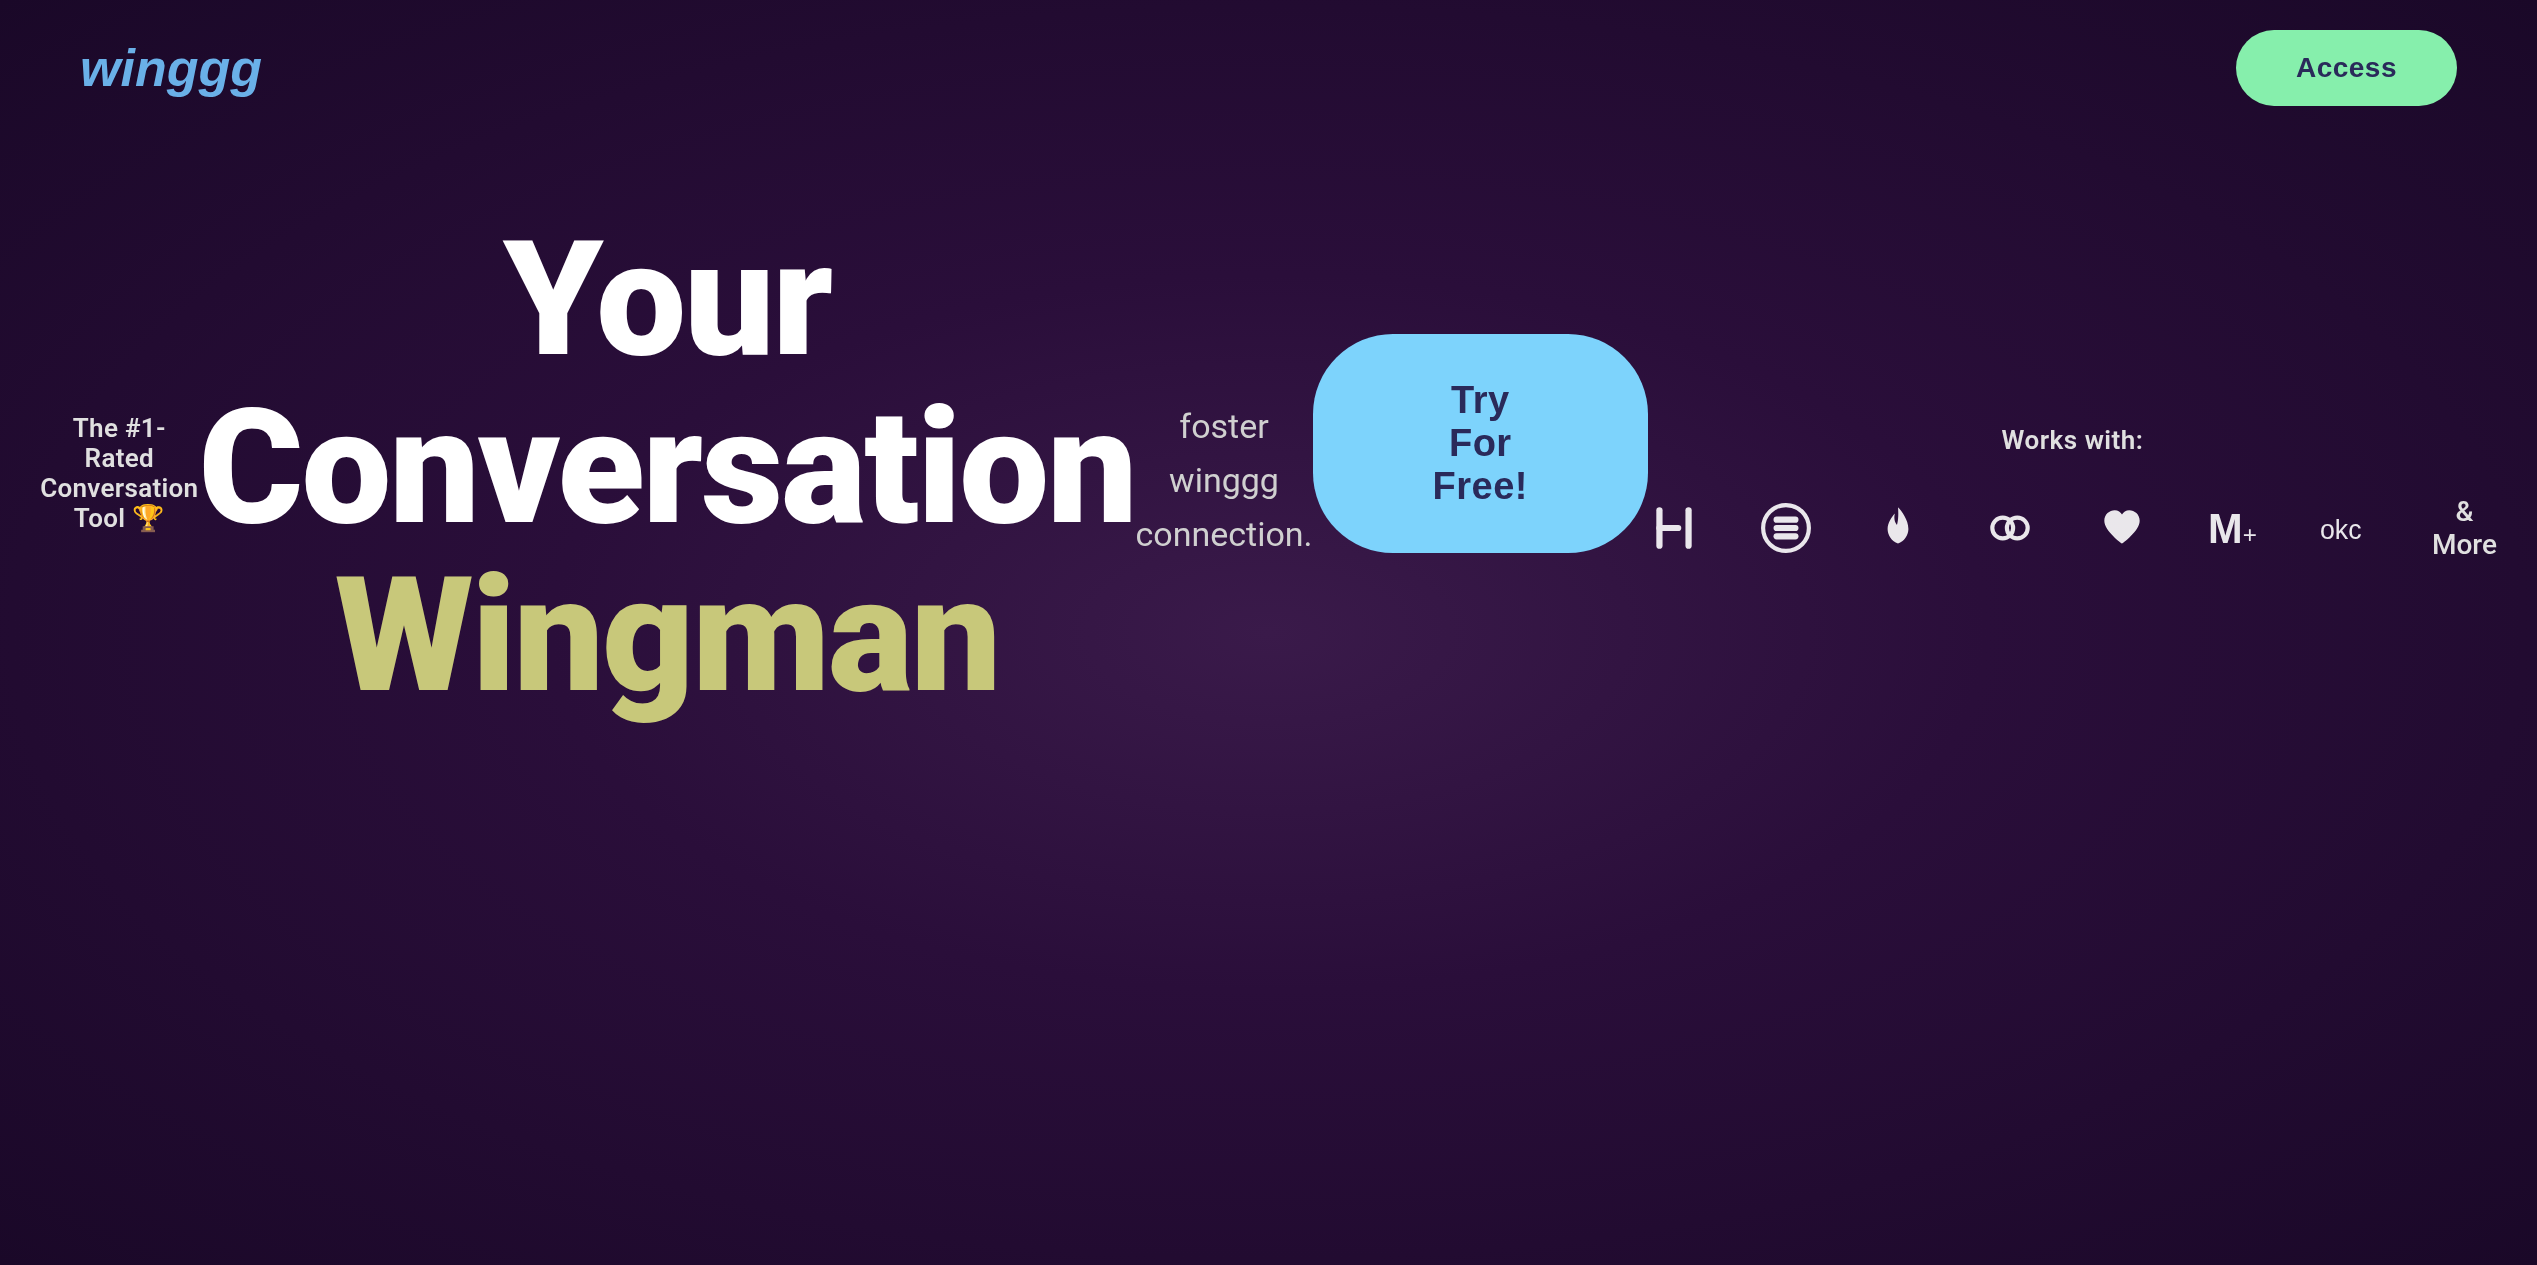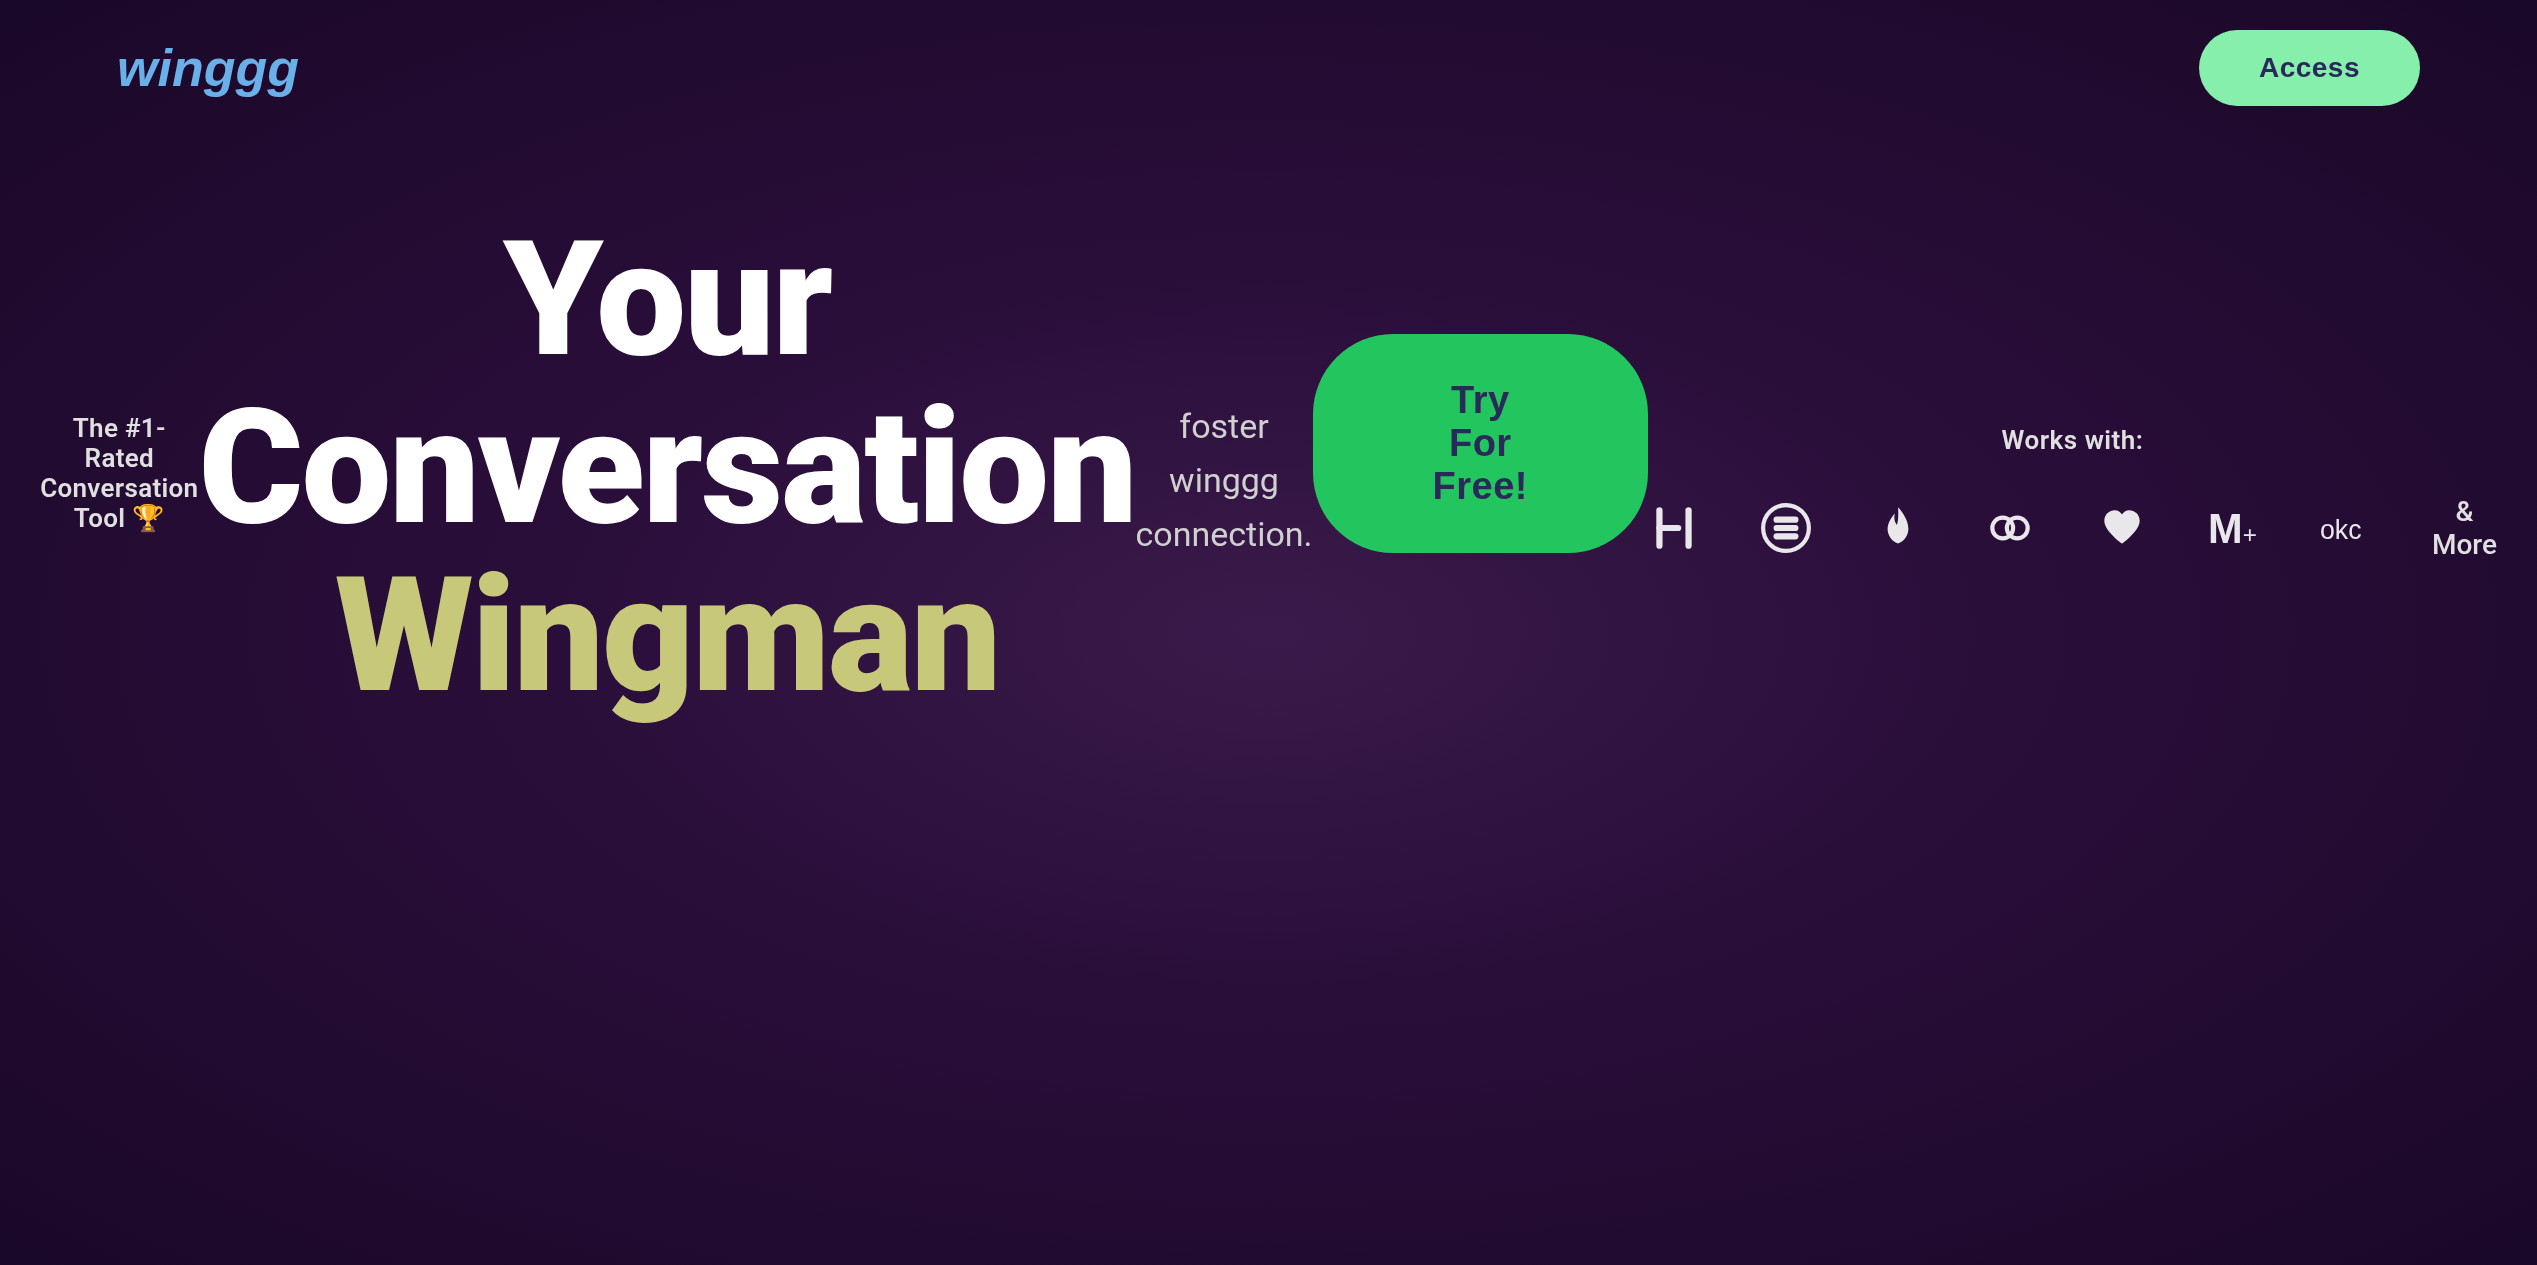--- a/index.html
+++ b/index.html
@@ -14,21 +14,21 @@
       background: radial-gradient(ellipse at center, #3a1a4a 0%, #2a0e3a 40%, #1a0828 100%);
       font-family: -apple-system, BlinkMacSystemFont, 'Segoe UI', Roboto, Arial, sans-serif;
       overflow-x: hidden;
     }
 
     
     .header {
       display: flex;
       justify-content: space-between;
       align-items: center;
-      padding: 30px 117px;
+      padding: 30px 80px;
       position: relative;
       gap: 16px;
     }
 
     .access-btn {
       background: #86efac;
       color: #2a2a5a;
       border: none;
       border-radius: 50px;
       padding: 22px 60px;
@@ -74,21 +74,21 @@
     .hero-subtitle {
       color: #d0d0d0;
       font-size: 34px;
       line-height: 1.6;
       max-width: 900px;
       margin-bottom: 80px;
       font-weight: 400;
     }
 
     .try-free-btn {
-      background: #22c55e;
+      background: #7dd3fc;
       color: #2a2a5a;
       border: none;
       border-radius: 80px;
       padding: 45px 120px;
       font-size: 38px;
       font-weight: 700;
       cursor: pointer;
       margin-bottom: 100px;
       letter-spacing: 0.5px;
     }

